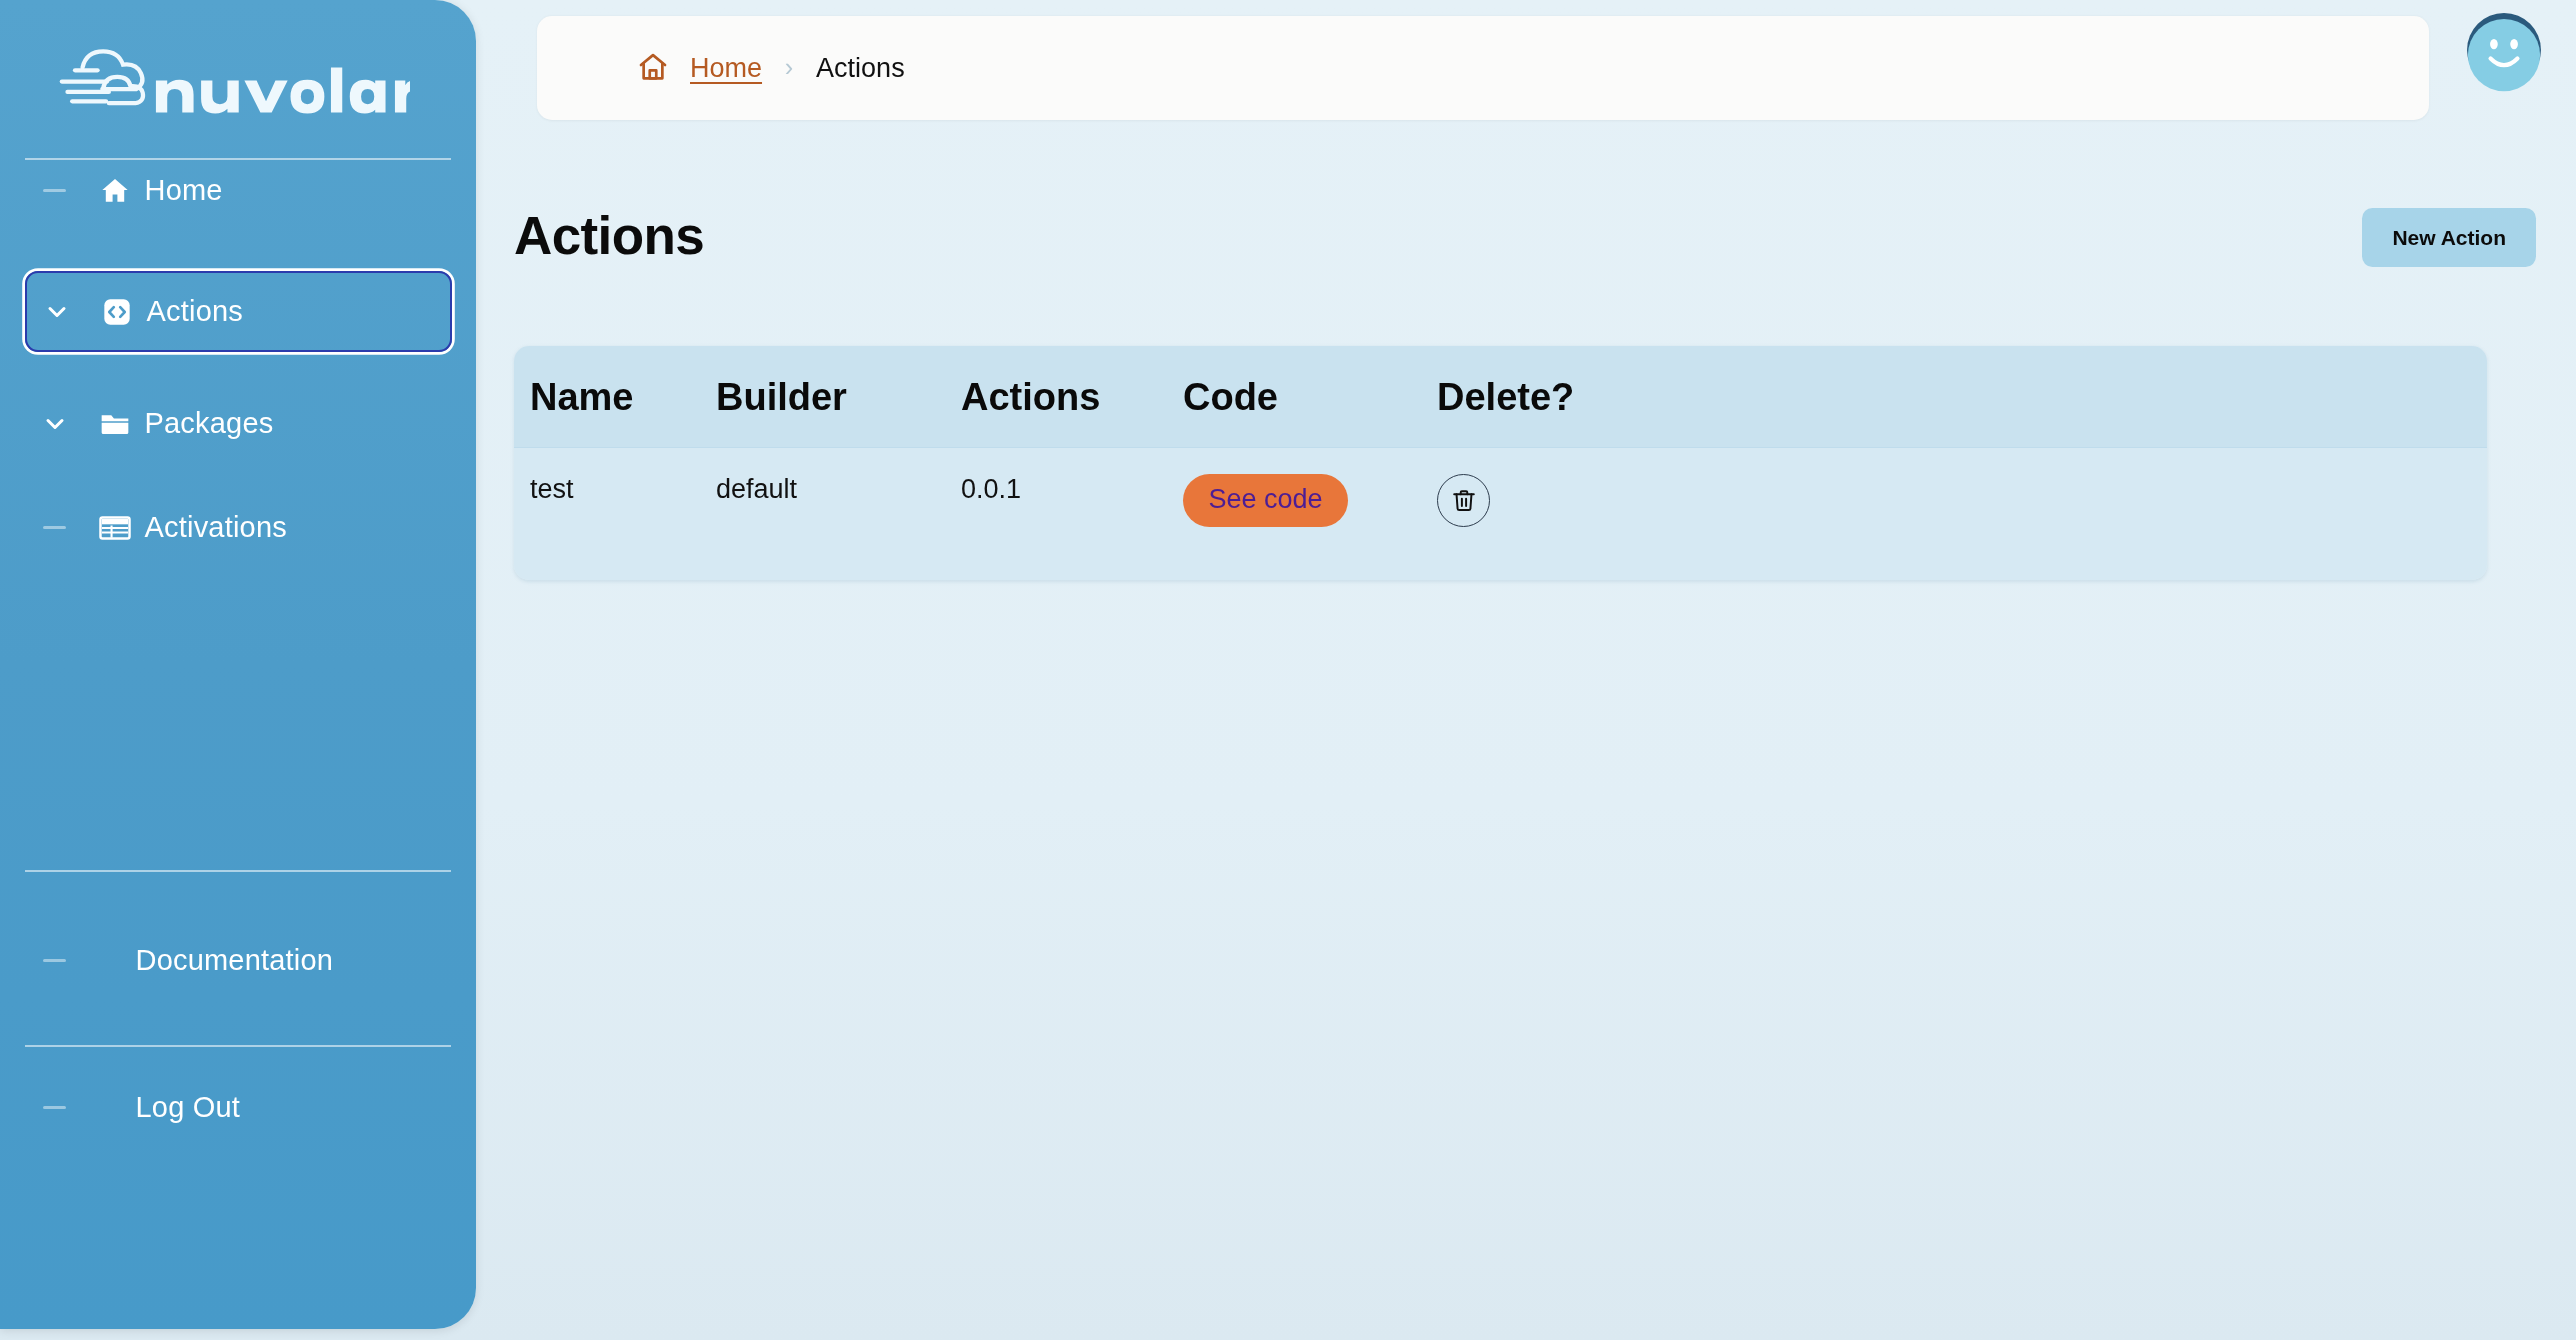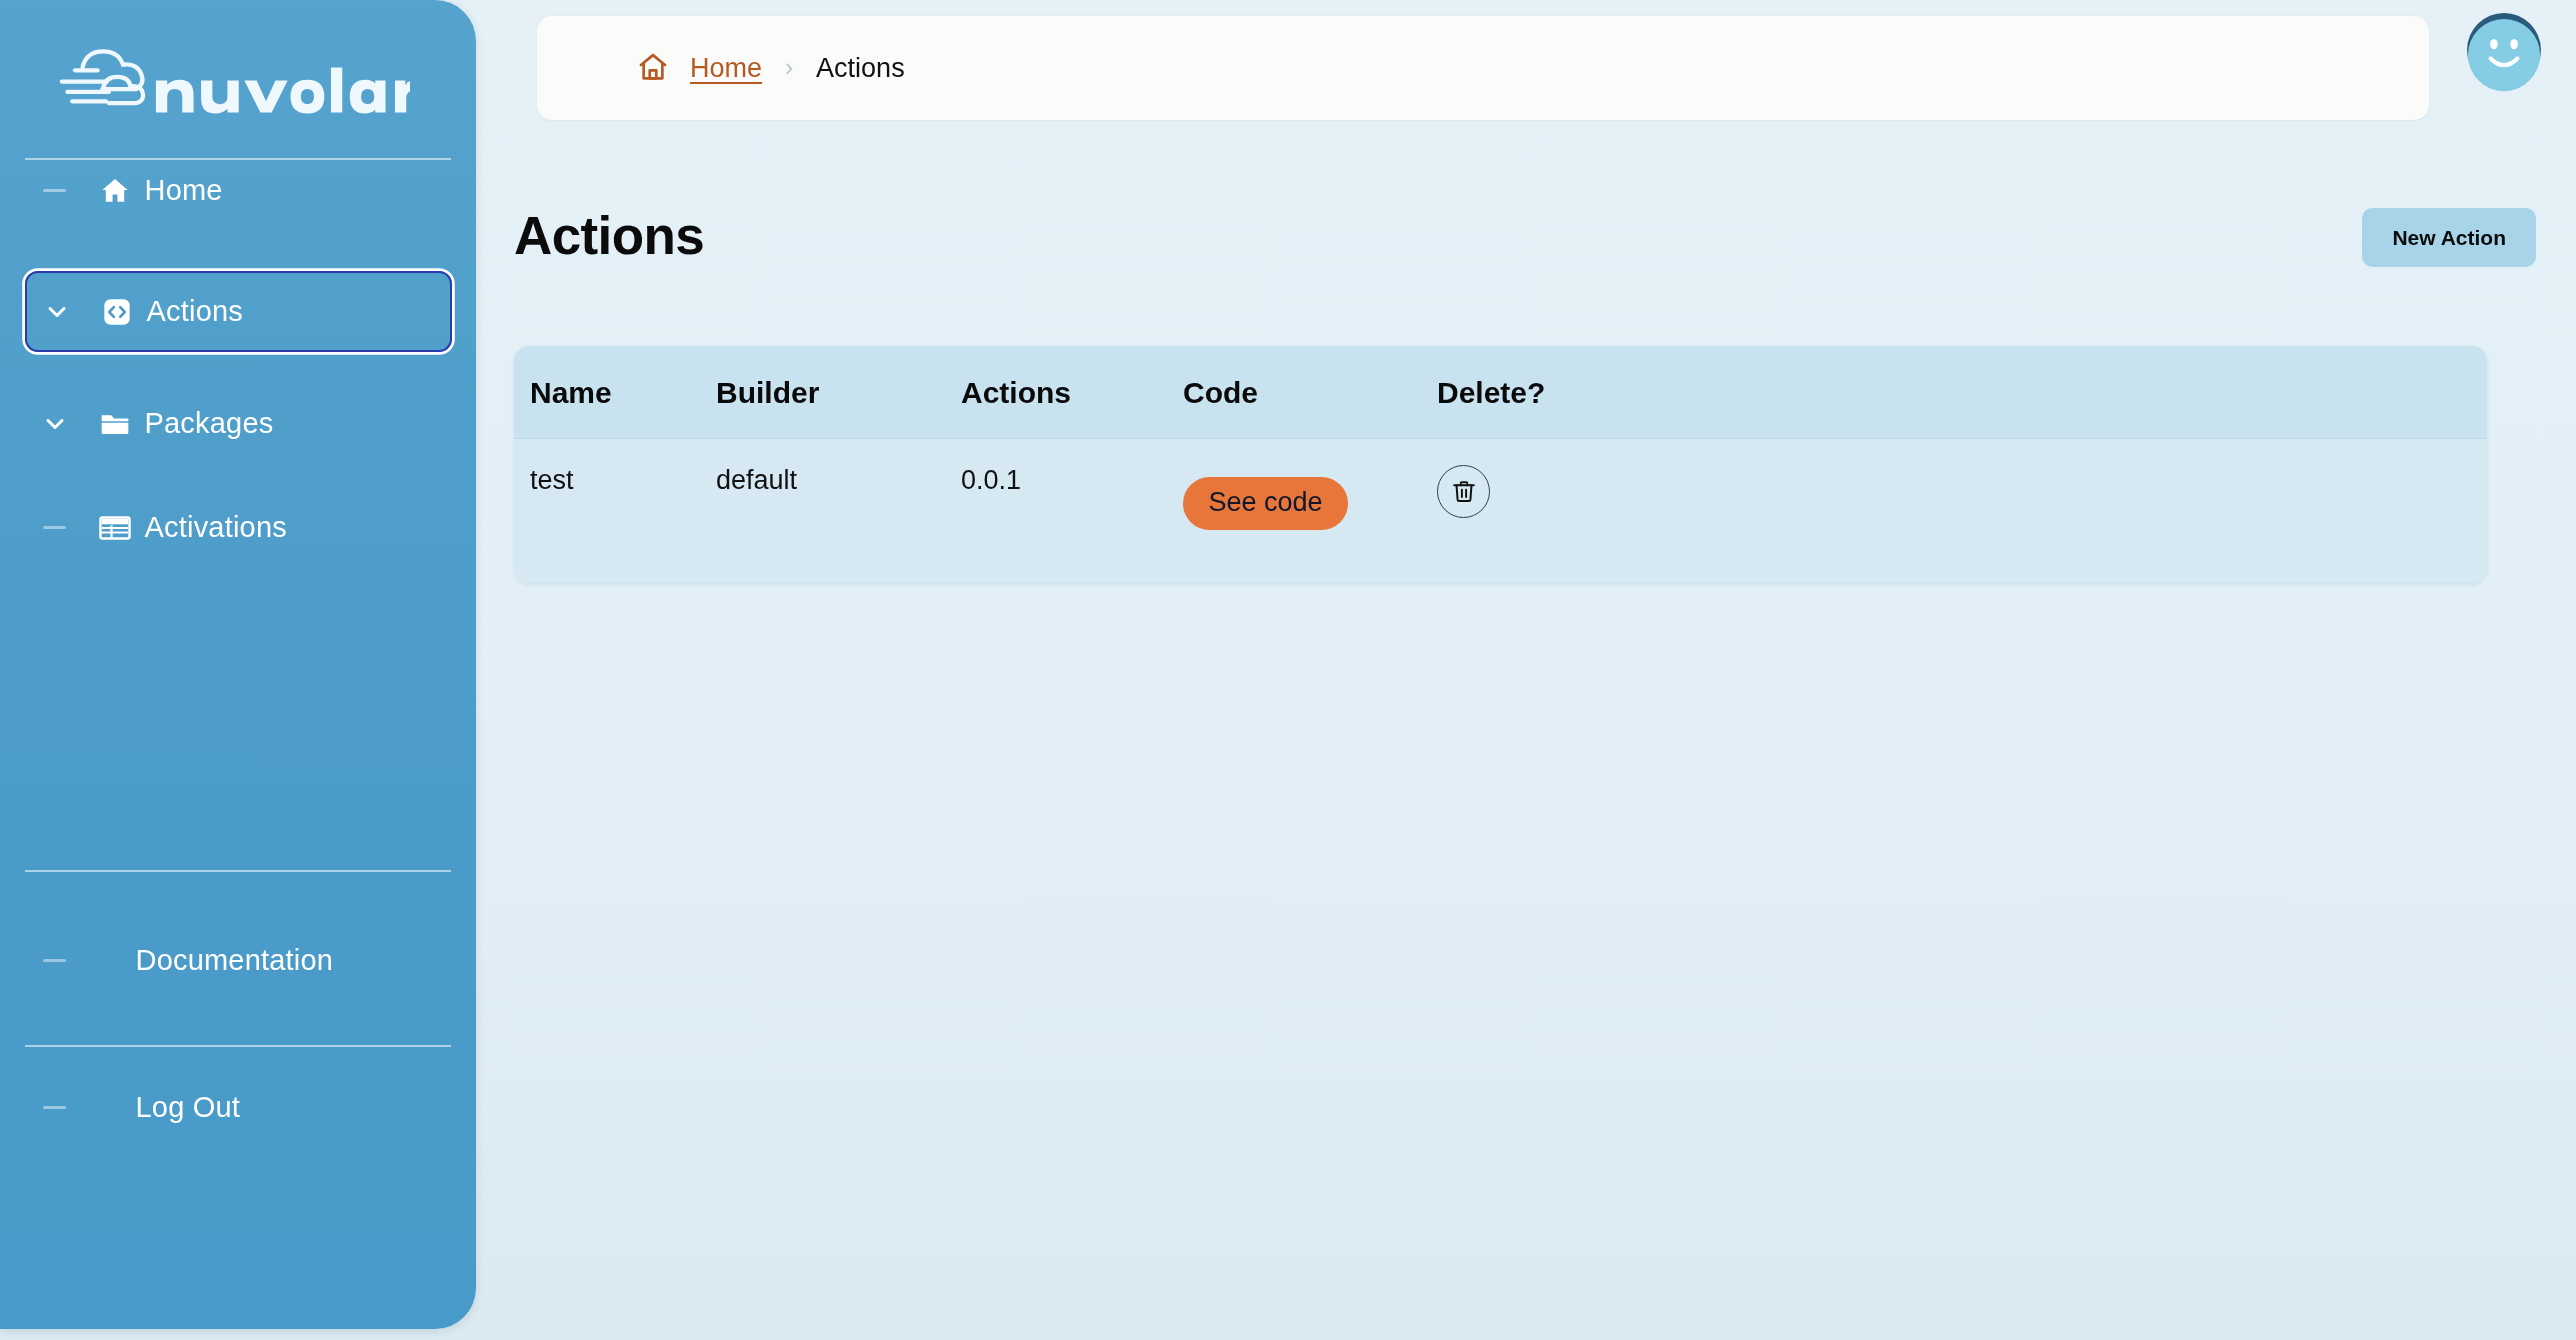--- a/index.html
+++ b/index.html
@@ -187,21 +187,21 @@
     width: 1973px;
     border-collapse: collapse;
     border-radius: 15px;
     overflow: hidden;
     box-shadow: 0 1.9px 3.8px rgba(100,150,180,0.18);
   }
   #actions-table thead tr { background: #c9e2ef; }
   #actions-table tbody tr { background: #d6e9f3; }
   #actions-table thead th {
     text-align: left;
-    font-size: 30px;
+    font-size: 38px;
     font-weight: 700;
     color: #0a0a0a;
     padding: 30px 0 28px 0;
     border-bottom: 1.9px solid #bfdcec;
     margin-top: 47px;
   }
   #actions-table tbody td {
     text-align: left;
     font-size: 27px;
     font-weight: 400;
@@ -214,30 +214,29 @@
   .col-version { width: 222px; }
   .col-code    { width: 254px; }
   .col-delete  { width: auto; }
 
   th.col-name    { padding-left: 16px !important; }
   th.col-package, td.col-package { padding-left: 0; }
 
   #see-code-btn {
     display: inline-block;
     background: #e8763a;
-    color: #0f172a;
+    color: #4c1d95;
     border: none;
     border-radius: 941px;
     padding: 12.2px 25.4px 14px 25.4px;
     font-family: "Liberation Sans", sans-serif;
     font-size: 27px;
     line-height: 1;
     cursor: pointer;
     white-space: nowrap;
-    margin-top: 12px;
   }
 
   #delete-btn {
     display: inline-flex;
     align-items: center; justify-content: center;
     width: 53px; height: 53px;
     border-radius: 50%;
     border: 1.9px solid #2d3c4d;
     background: transparent;
     cursor: pointer;

